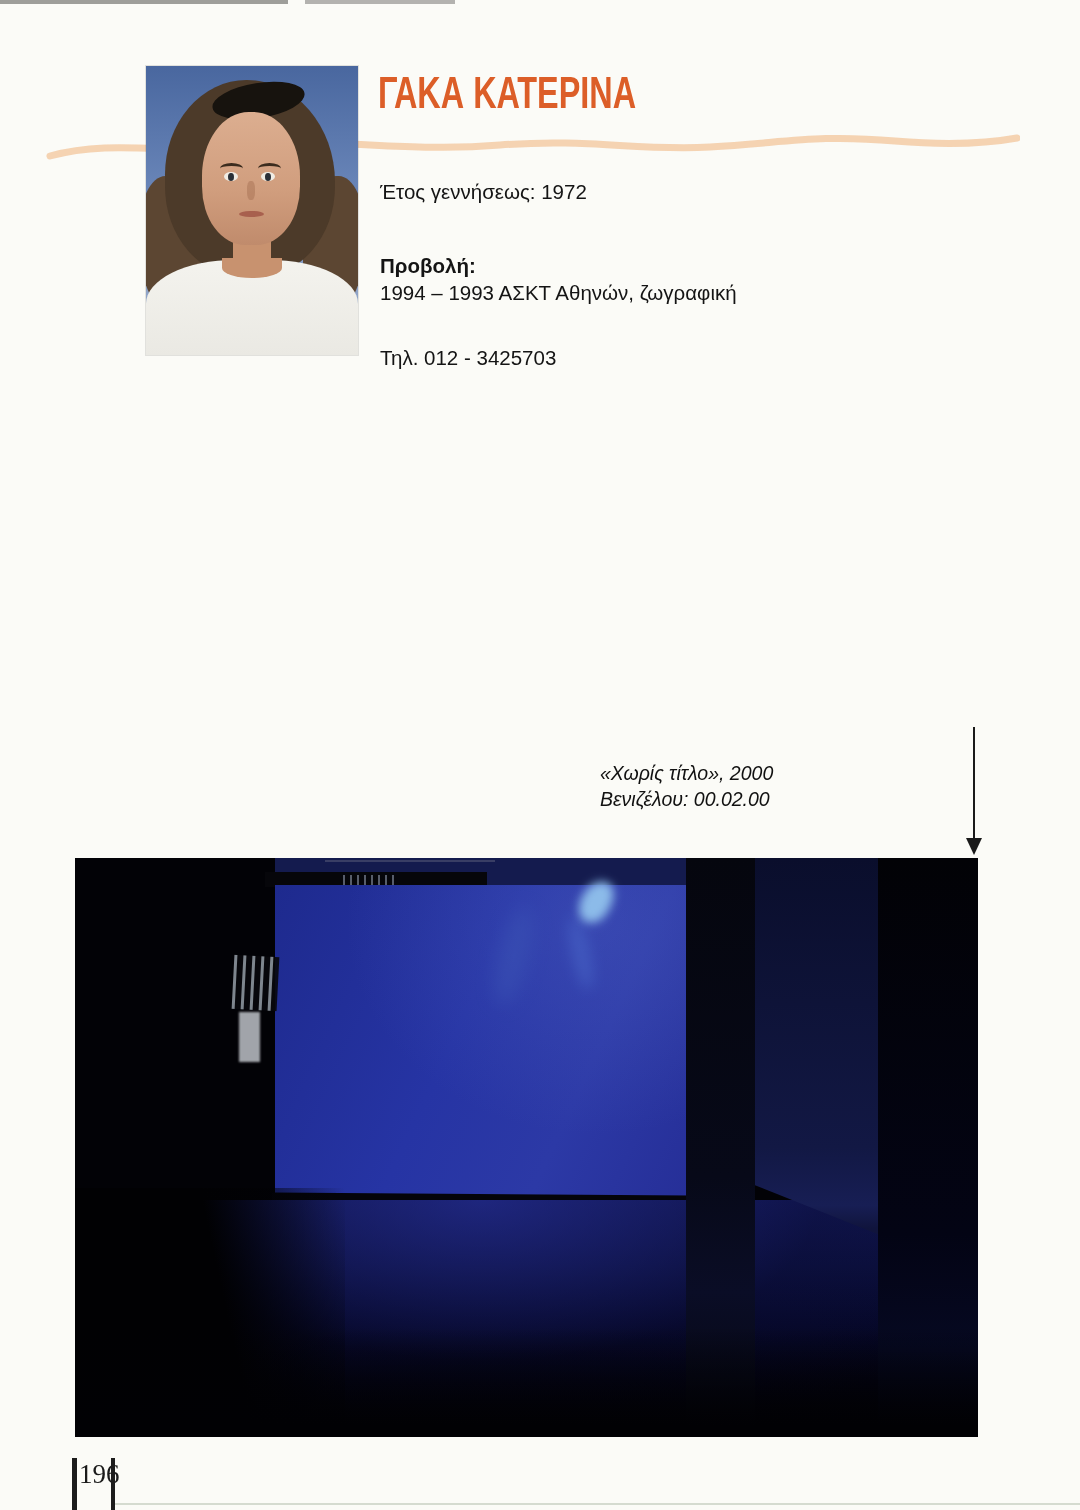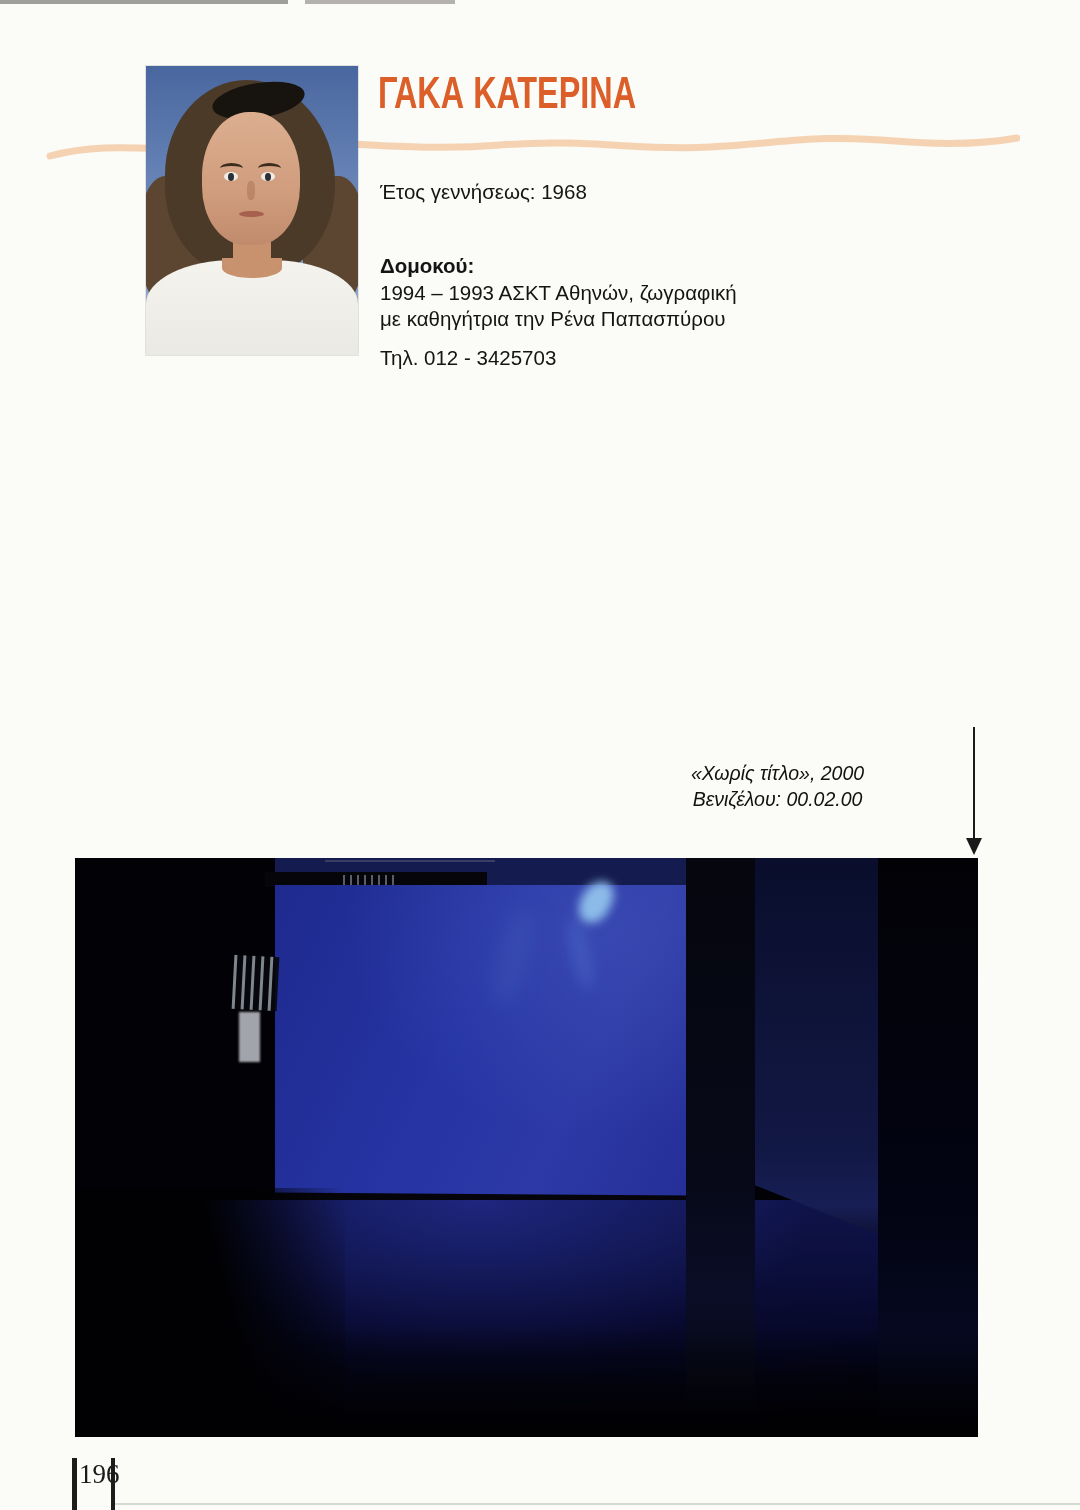--- a/index.html
+++ b/index.html
@@ -46,21 +46,21 @@
     font-size:45px;font-weight:bold;letter-spacing:0px;line-height:1;
     transform:scaleX(.72);transform-origin:left top;white-space:nowrap;
   }
   .bio{position:absolute;left:380px;font-size:20.5px;line-height:26.5px;color:#141414;}
   .bio-1{top:179px;} .bio-2{top:253px;} .bio-3{top:345px;}
   .bold{font-weight:bold;}
 
   
   .caption{
     position:absolute;left:600px;top:761px;width:355px;
-    text-align:center;font-style:italic;font-size:19.5px;line-height:25.5px;color:#111;
+    text-align:left;font-style:italic;font-size:19.5px;line-height:25.5px;color:#111;
   }
   .arrow-line{position:absolute;left:973px;top:727px;width:2px;height:114px;background:#1a1a1a;}
   .arrow-head{position:absolute;left:966px;top:838px;width:0;height:0;
     border-left:8px solid transparent;border-right:8px solid transparent;border-top:17px solid #1a1a1a;}
 
   
   .photo{position:absolute;left:75px;top:858px;width:903px;height:579px;background:#020206;overflow:hidden;}
   .photo .topline{position:absolute;left:250px;top:2px;width:170px;height:2px;background:rgba(125,130,145,.35);}
   .photo .topnavy{position:absolute;left:200px;top:0;width:413px;height:30px;background:#141b4e;}
   .photo .railbar{position:absolute;left:190px;top:14px;width:222px;height:15px;background:#06060a;}
@@ -132,27 +132,26 @@
         <div class="pupil"></div>
       </div>
     <div class="nose"></div>
     <div class="mouth"></div>
   </div>
 </div>
 
 <h1 class="title" style="color:#dc5e28;">ΓΑΚΑ ΚΑΤΕΡΙΝΑ</h1>
 
 <div class="bio bio-1">
-  <div>Έτος γεννήσεως: 1968</div>
+  <div>Έτος γεννήσεως: 1972</div>
 </div>
 
 <div class="bio bio-2">
-  <div class="bold">Δομοκού:</div>
+  <div class="bold">Προβολή:</div>
   <div>1994 – 1993 ΑΣΚΤ Αθηνών, ζωγραφική</div>
-  <div>με καθηγήτρια την Ρένα Παπασπύρου</div>
 </div>
 
 <div class="bio bio-3">
   <div>Τηλ. 012 - 3425703</div>
 </div>
 
 <div class="caption">
   <div>«Χωρίς τίτλο», 2000</div>
   <div>Βενιζέλου: 00.02.00</div>
 </div>

